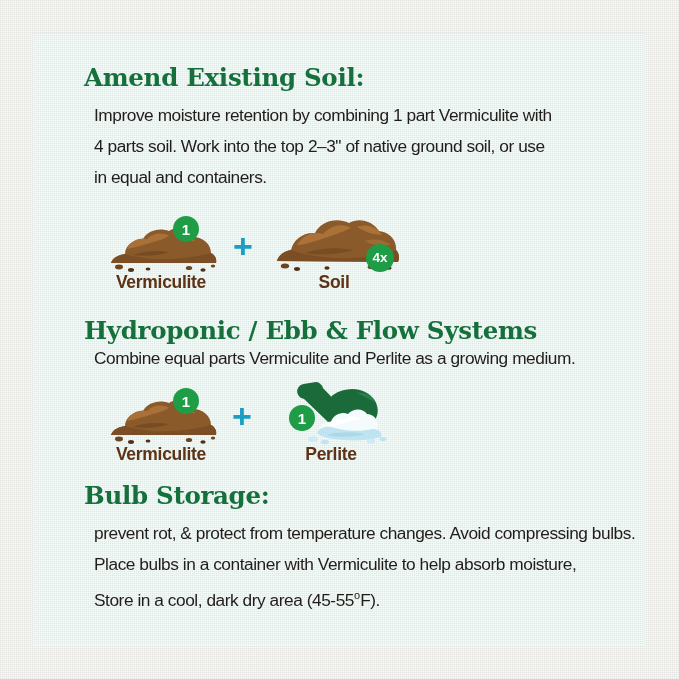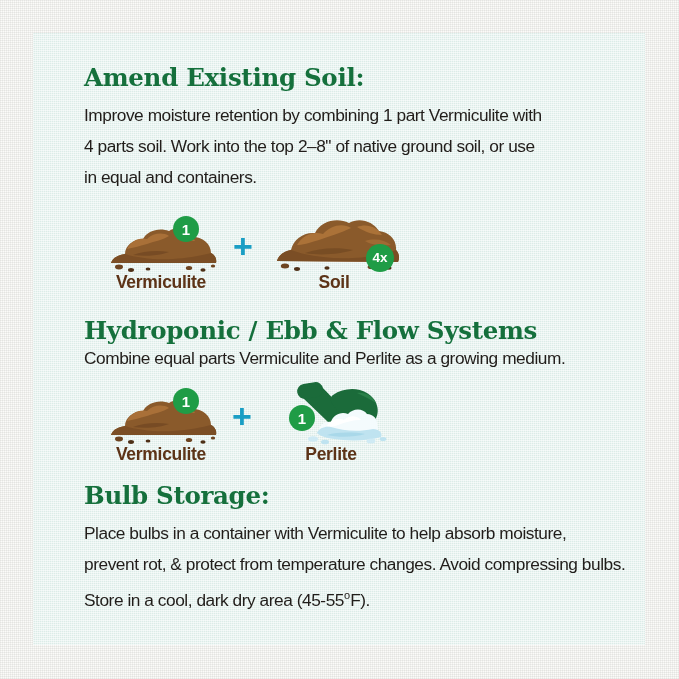--- a/index.html
+++ b/index.html
@@ -46,21 +46,21 @@
     color: #15703c;
     font-family: "DejaVu Serif", serif;
     font-weight: bold;
     font-size: 24.5px;
     letter-spacing: -0.3px;
     white-space: nowrap;
   }
 
   .body-block {
     position: absolute;
-    left: 51px;
+    left: 61px;
     color: #211d1a;
     font-family: "Liberation Sans", sans-serif;
     font-size: 17.3px;
     line-height: 31px;
     letter-spacing: -0.45px;
     white-space: nowrap;
   }
   .body-block .line { display: block; }
 
   sup.deg {
@@ -116,21 +116,21 @@
 <body>
 
 <div id="outer-canvas"></div>
 
 <div id="panel">
 
   <div class="section-heading" style="top:30px;">Amend Existing Soil:</div>
 
   <div class="body-block" style="top:67px;">
     <span class="line">Improve moisture retention by combining 1 part Vermiculite with</span>
-    <span class="line">4 parts soil. Work into the top 2–8" of native ground soil, or use</span>
+    <span class="line">4 parts soil. Work into the top 2–3" of native ground soil, or use</span>
     <span class="line">in equal and containers.</span>
   </div>
 
   <div class="ing-row">
 
     <div class="art" style="left:70px; top:180px;">
       <svg width="120" height="60" viewBox="0 0 120 60">
         <path d="M8 50 C10 44 16 42 22 41 C22 33 30 26 40 26 C44 18 56 14 66 18
                  C74 13 86 16 90 24 C100 24 108 31 108 40 C112 42 114 46 113 50 Z" fill="#8a5a2b"></path>
         <path d="M24 36 C28 28 36 24 44 26 C50 20 60 19 66 23 C60 27 52 28 44 31
@@ -229,18 +229,18 @@
         <ellipse cx="122" cy="66" rx="3.4" ry="2" fill="#bfe3f0"></ellipse>
       </svg>
     </div>
     <div class="badge b1" style="left:256px; top:372px;">1</div>
     <div class="ing-label" style="left:298px; top:411px;">Perlite</div>
   </div>
 
   <div class="section-heading" style="top:448px;">Bulb Storage:</div>
 
   <div class="body-block" style="top:485px;">
+    <span class="line">prevent rot, &amp; protect from temperature changes. Avoid compressing bulbs.</span>
     <span class="line">Place bulbs in a container with Vermiculite to help absorb moisture,</span>
-    <span class="line">prevent rot, &amp; protect from temperature changes. Avoid compressing bulbs.</span>
     <span class="line"><span>Store in a cool, dark dry area (45-55</span><sup class="deg">o</sup><span>F).</span></span>
   </div>
 
 </div>
 
 </body></html>

